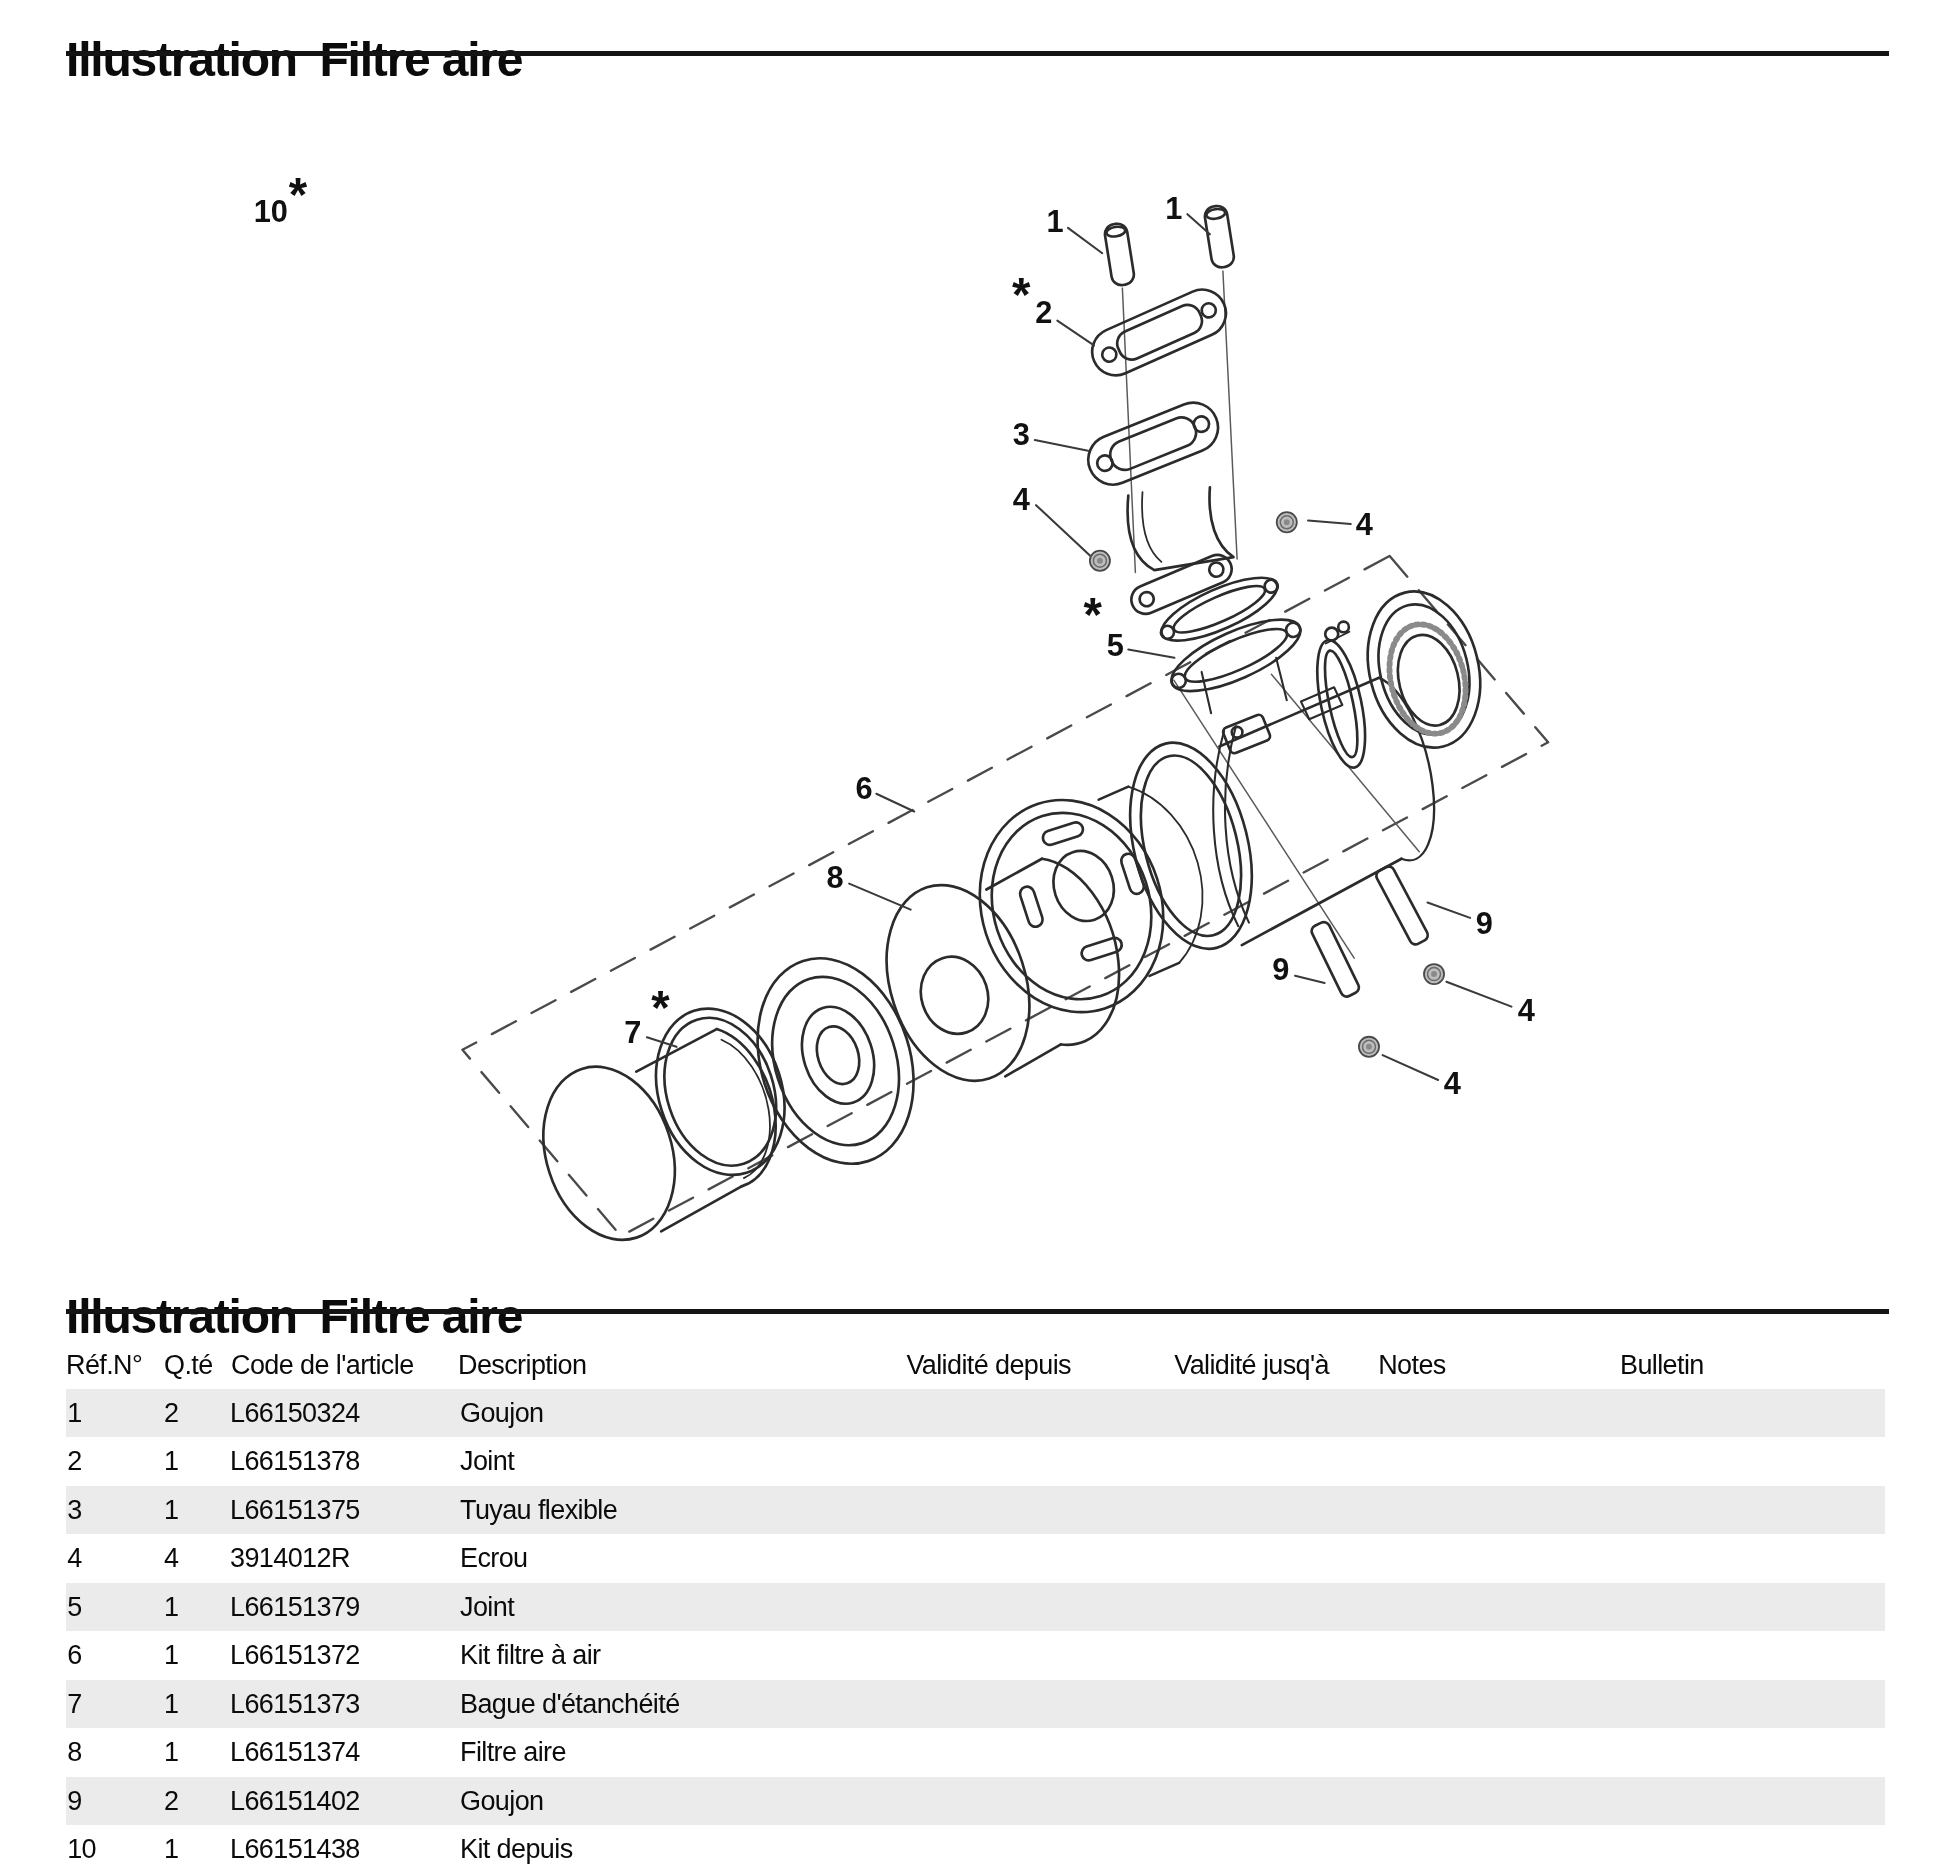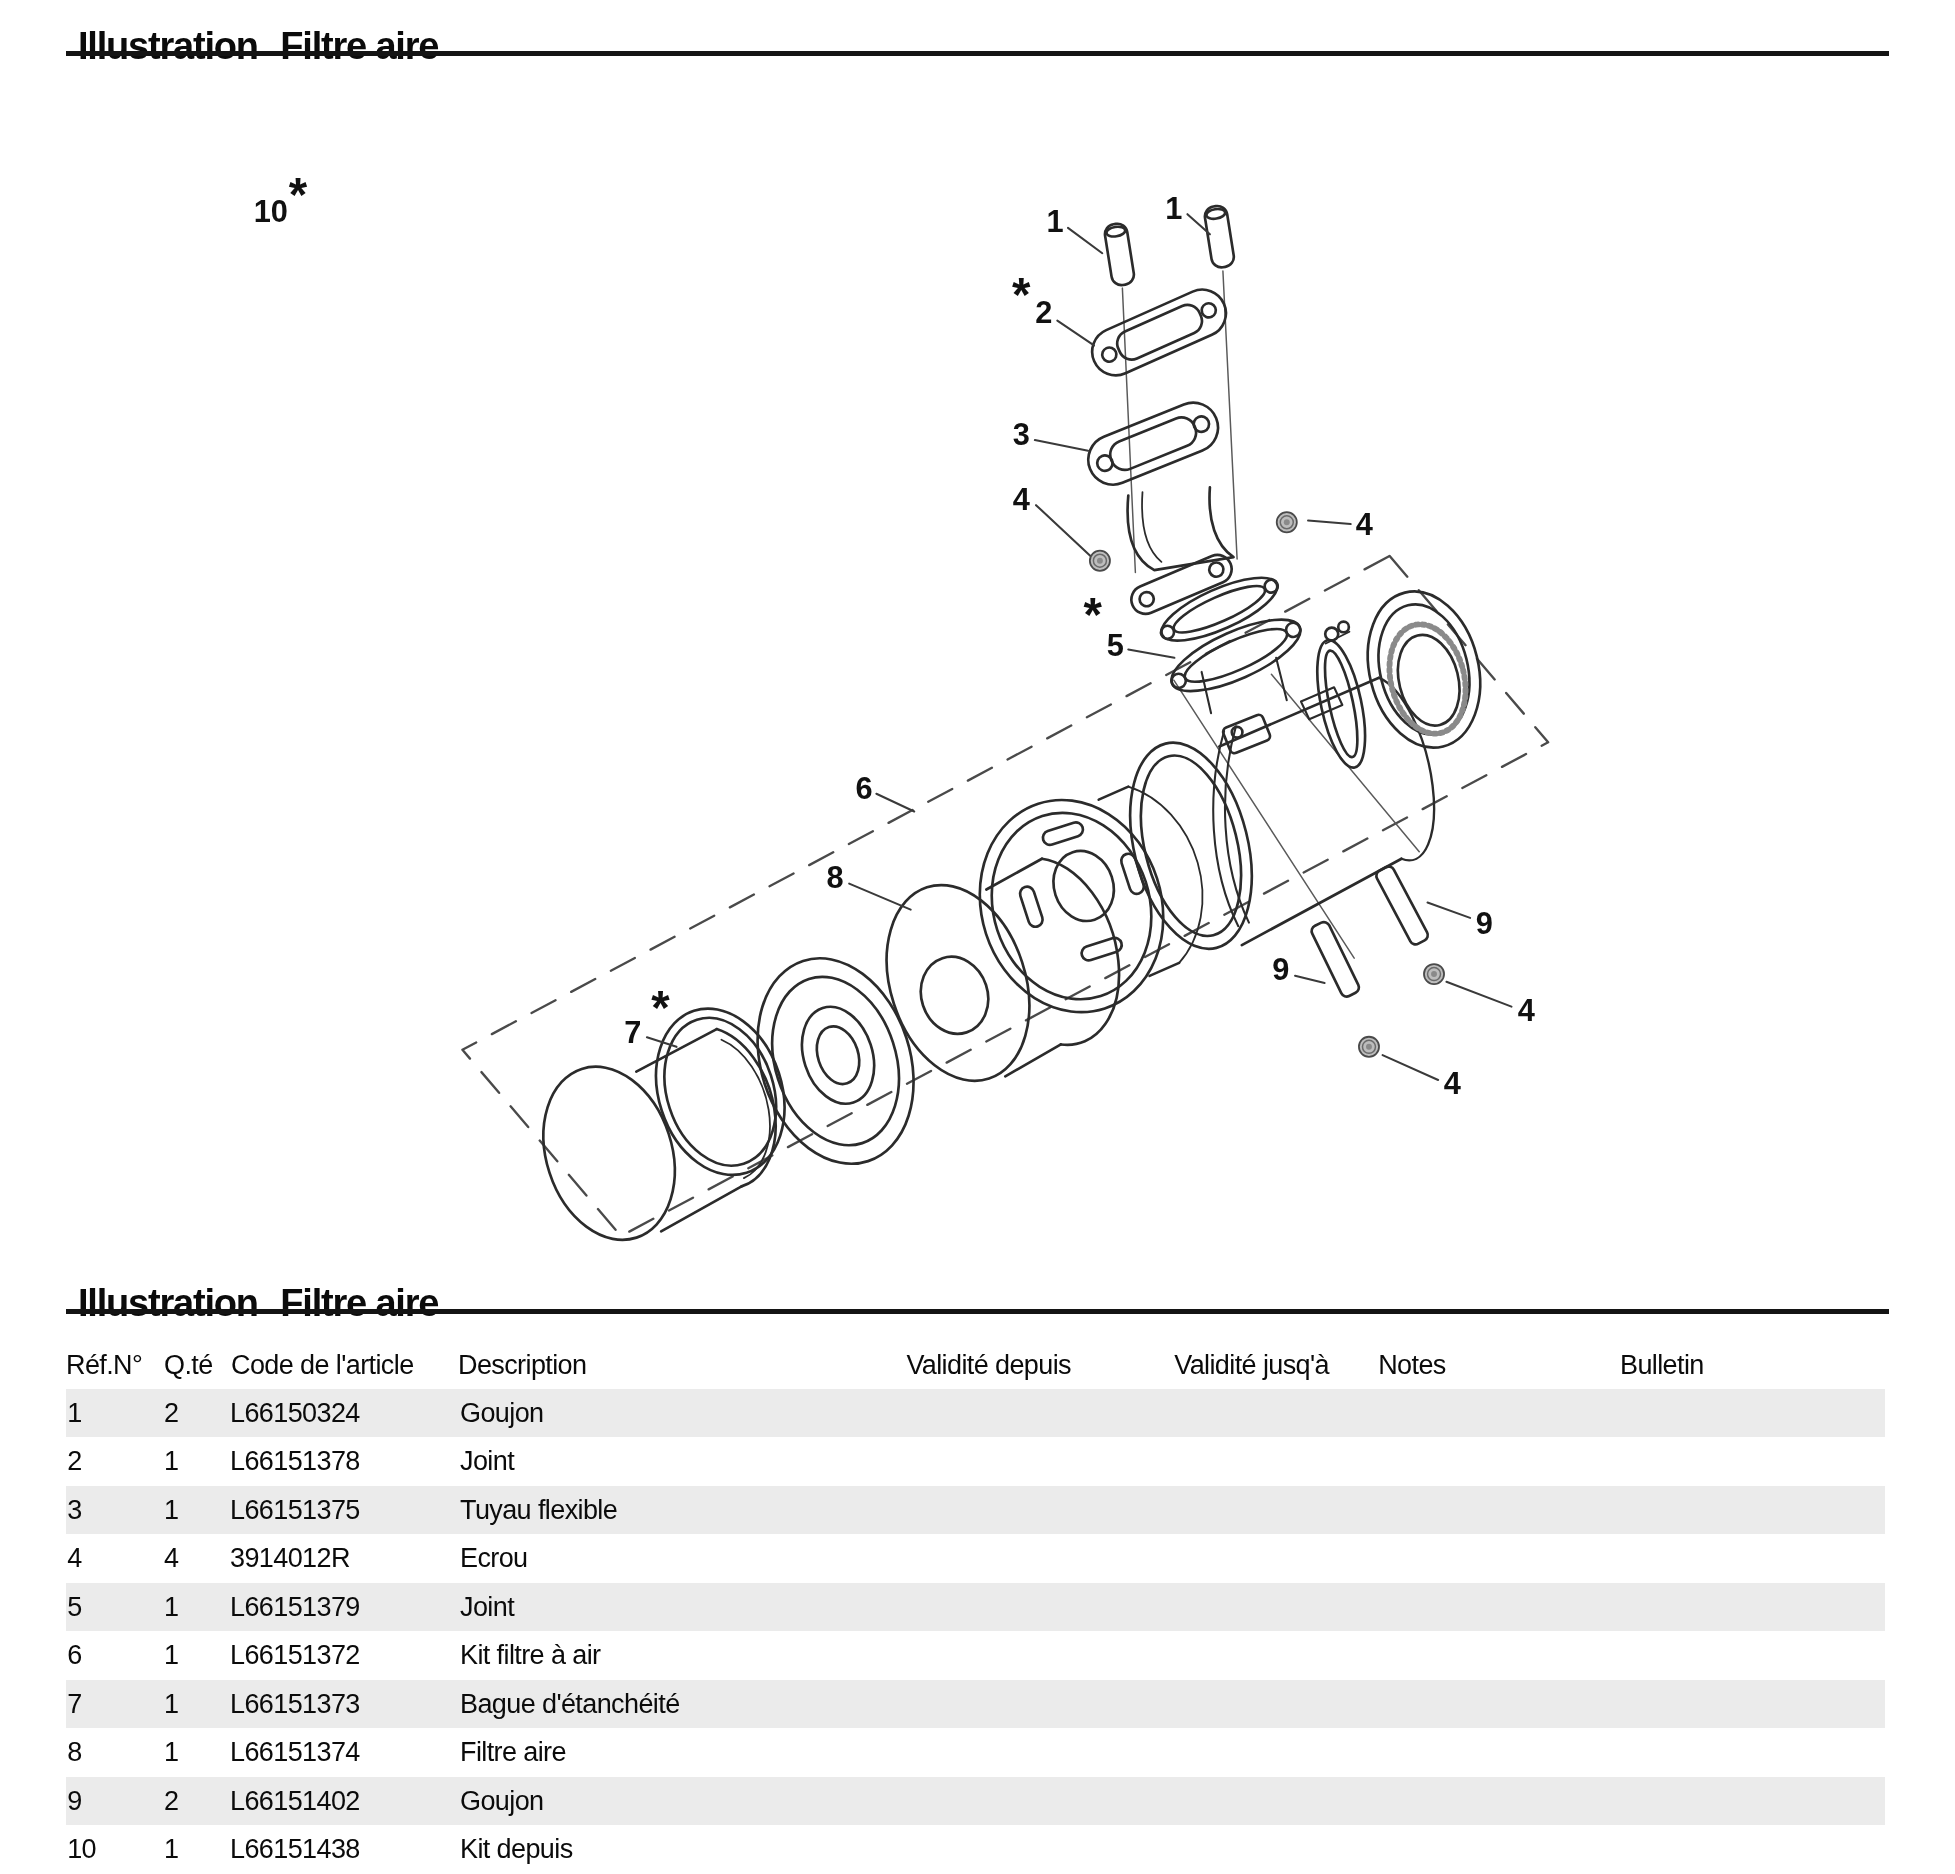--- a/index.html
+++ b/index.html
@@ -1,20 +1,20 @@
 <!DOCTYPE html>
 <html style="font-size:9.5px"><head>
 <meta charset="utf-8">
 <style>
   html,body{margin:0;padding:0}
   body{
     width:1955px;height:1875px;background:#ffffff;color:#000;
     font-family:"Liberation Sans", sans-serif;position:relative;overflow:hidden;
   }
-  .title{position:absolute;left:78px;font-size:38px;letter-spacing:-1.2px;white-space:pre;color:#0b0b0b}
+  .title{position:absolute;left:66px;font-size:48px;letter-spacing:-1.2px;white-space:pre;color:#0b0b0b}
   #title1{top:0px}
   #title2{top:1257px}
   .title .t2{margin-left:22.5px}
   .rule{position:absolute;left:66px;width:1823px;height:4.7px;background:#141414}
   #rule1{top:51px}
   #rule2{top:1309px}
   svg.diagram{position:absolute;top:0;left:0}
   .hcell{position:absolute;top:1350px;height:30px;font-size:27px;letter-spacing:-0.6px;white-space:nowrap;color:#0b0b0b}
   .c-ref{left:66px}.c-qty{left:164px}.c-code{left:231px}.c-desc{left:458px}
   .c-vd{left:811px;width:260px;text-align:right}

